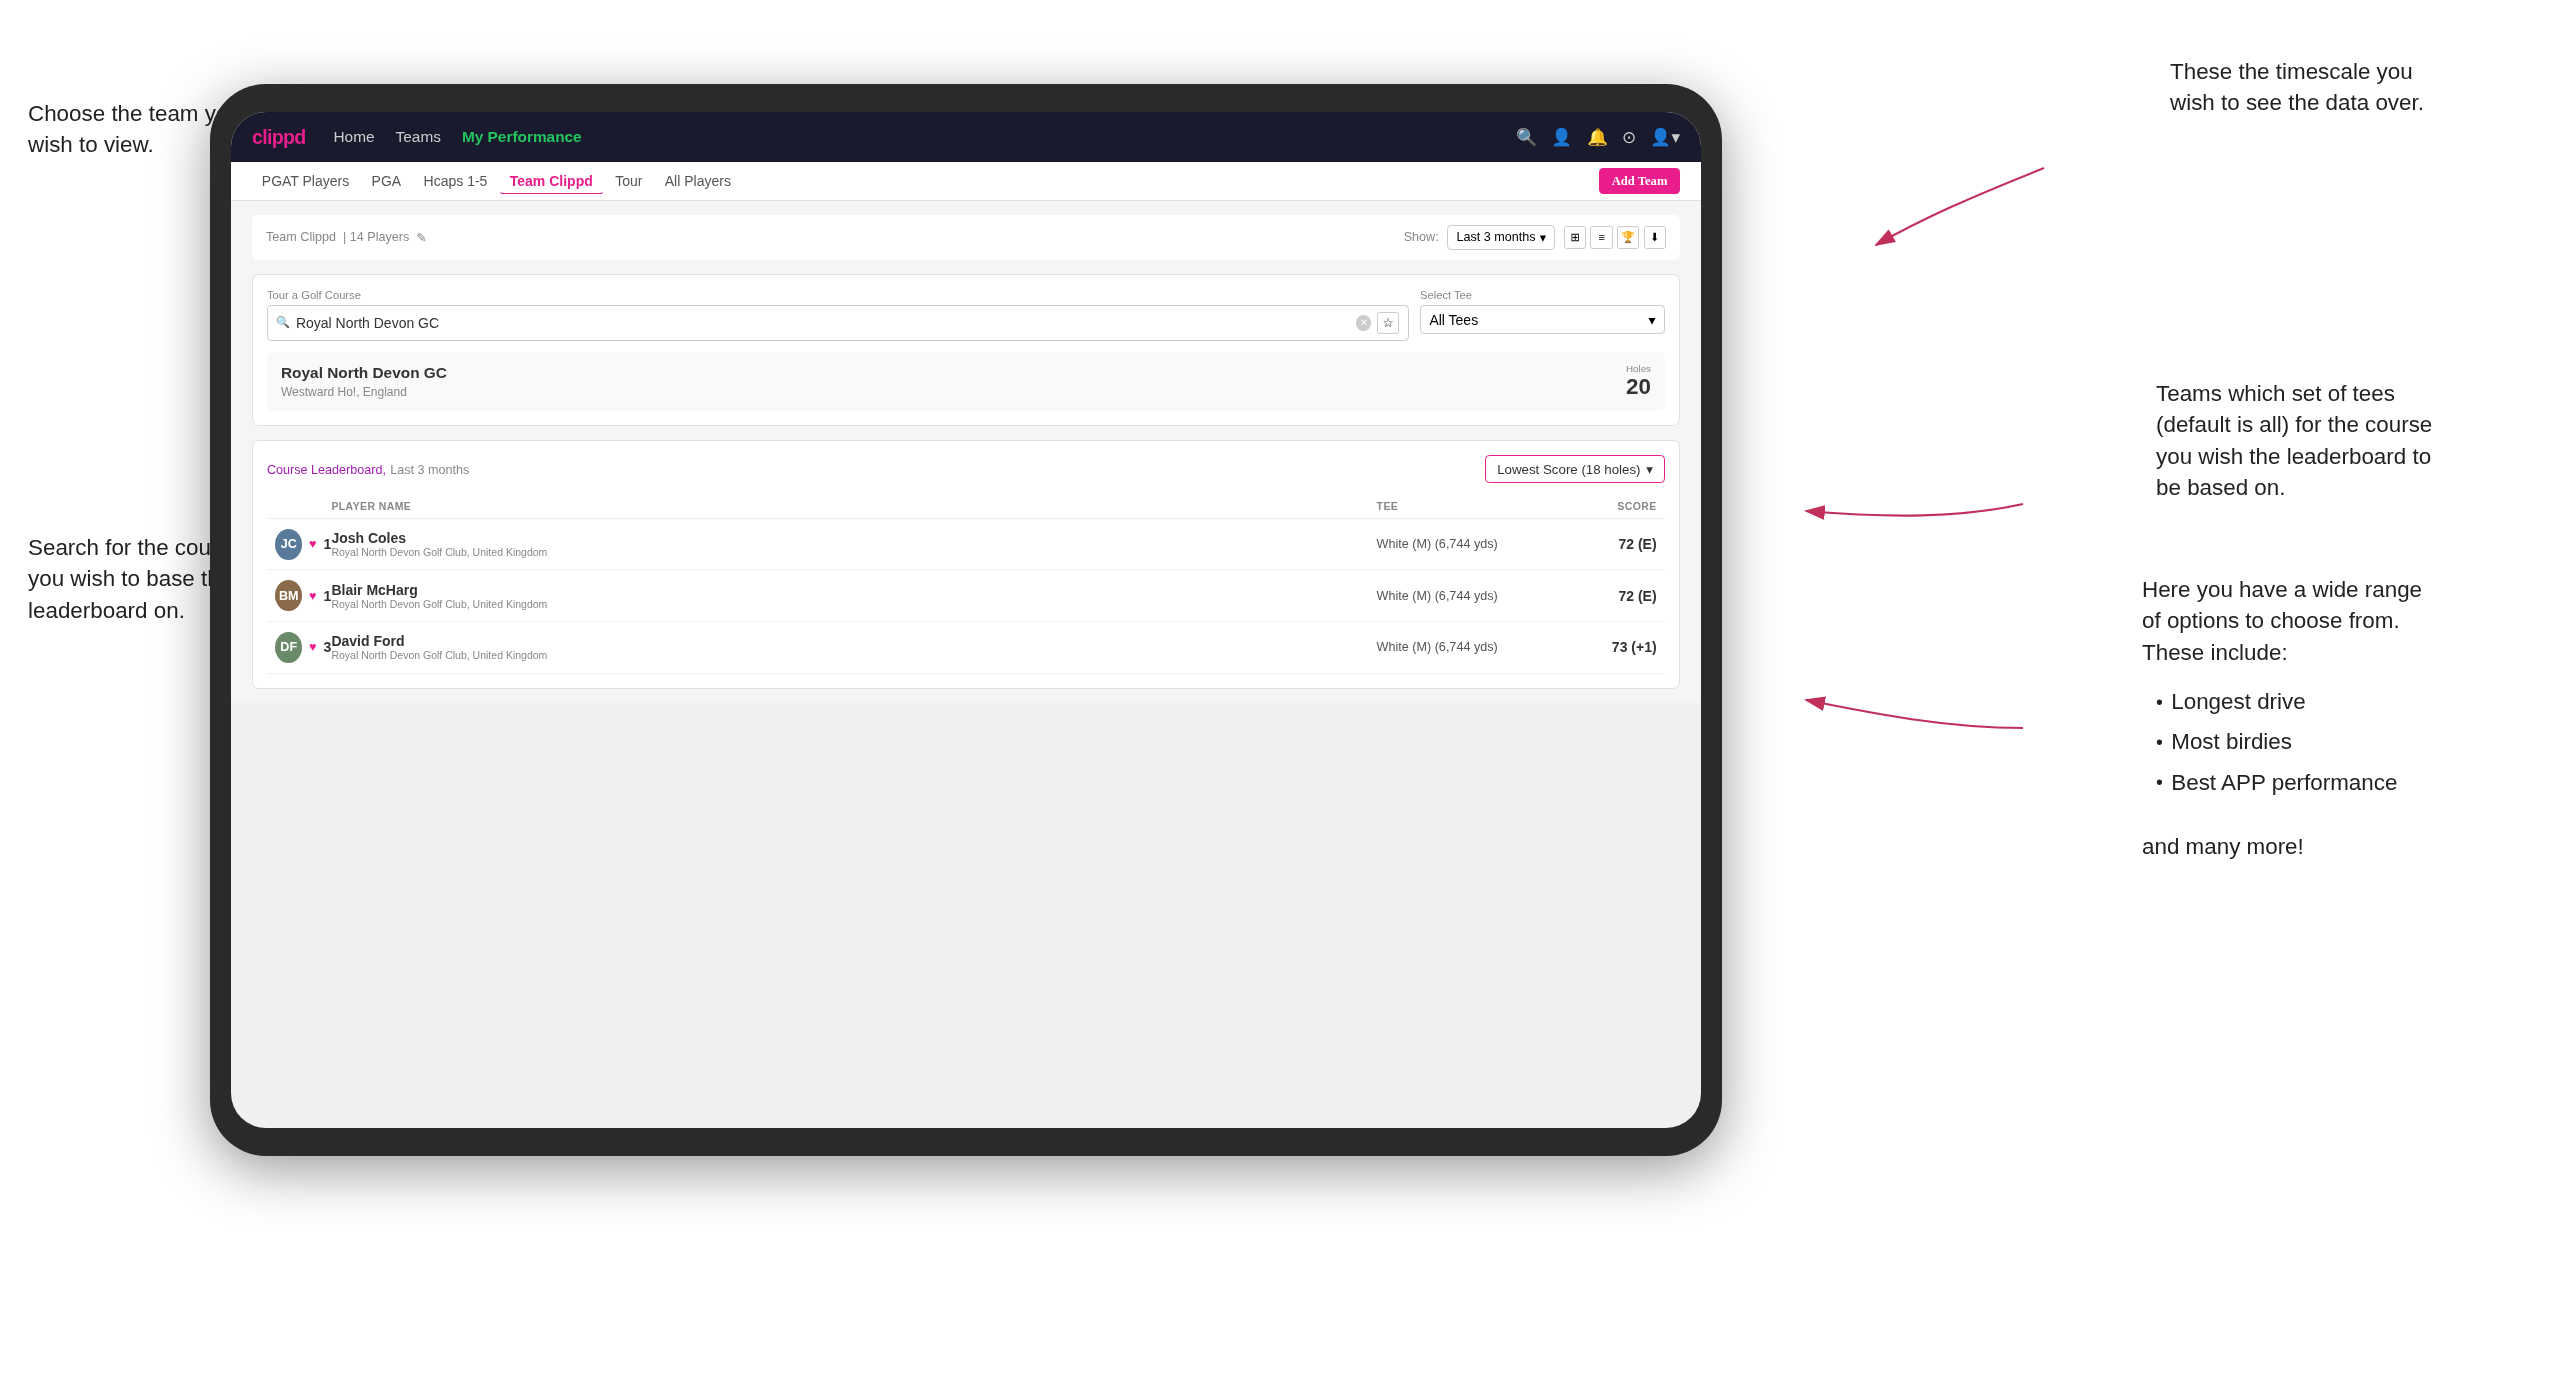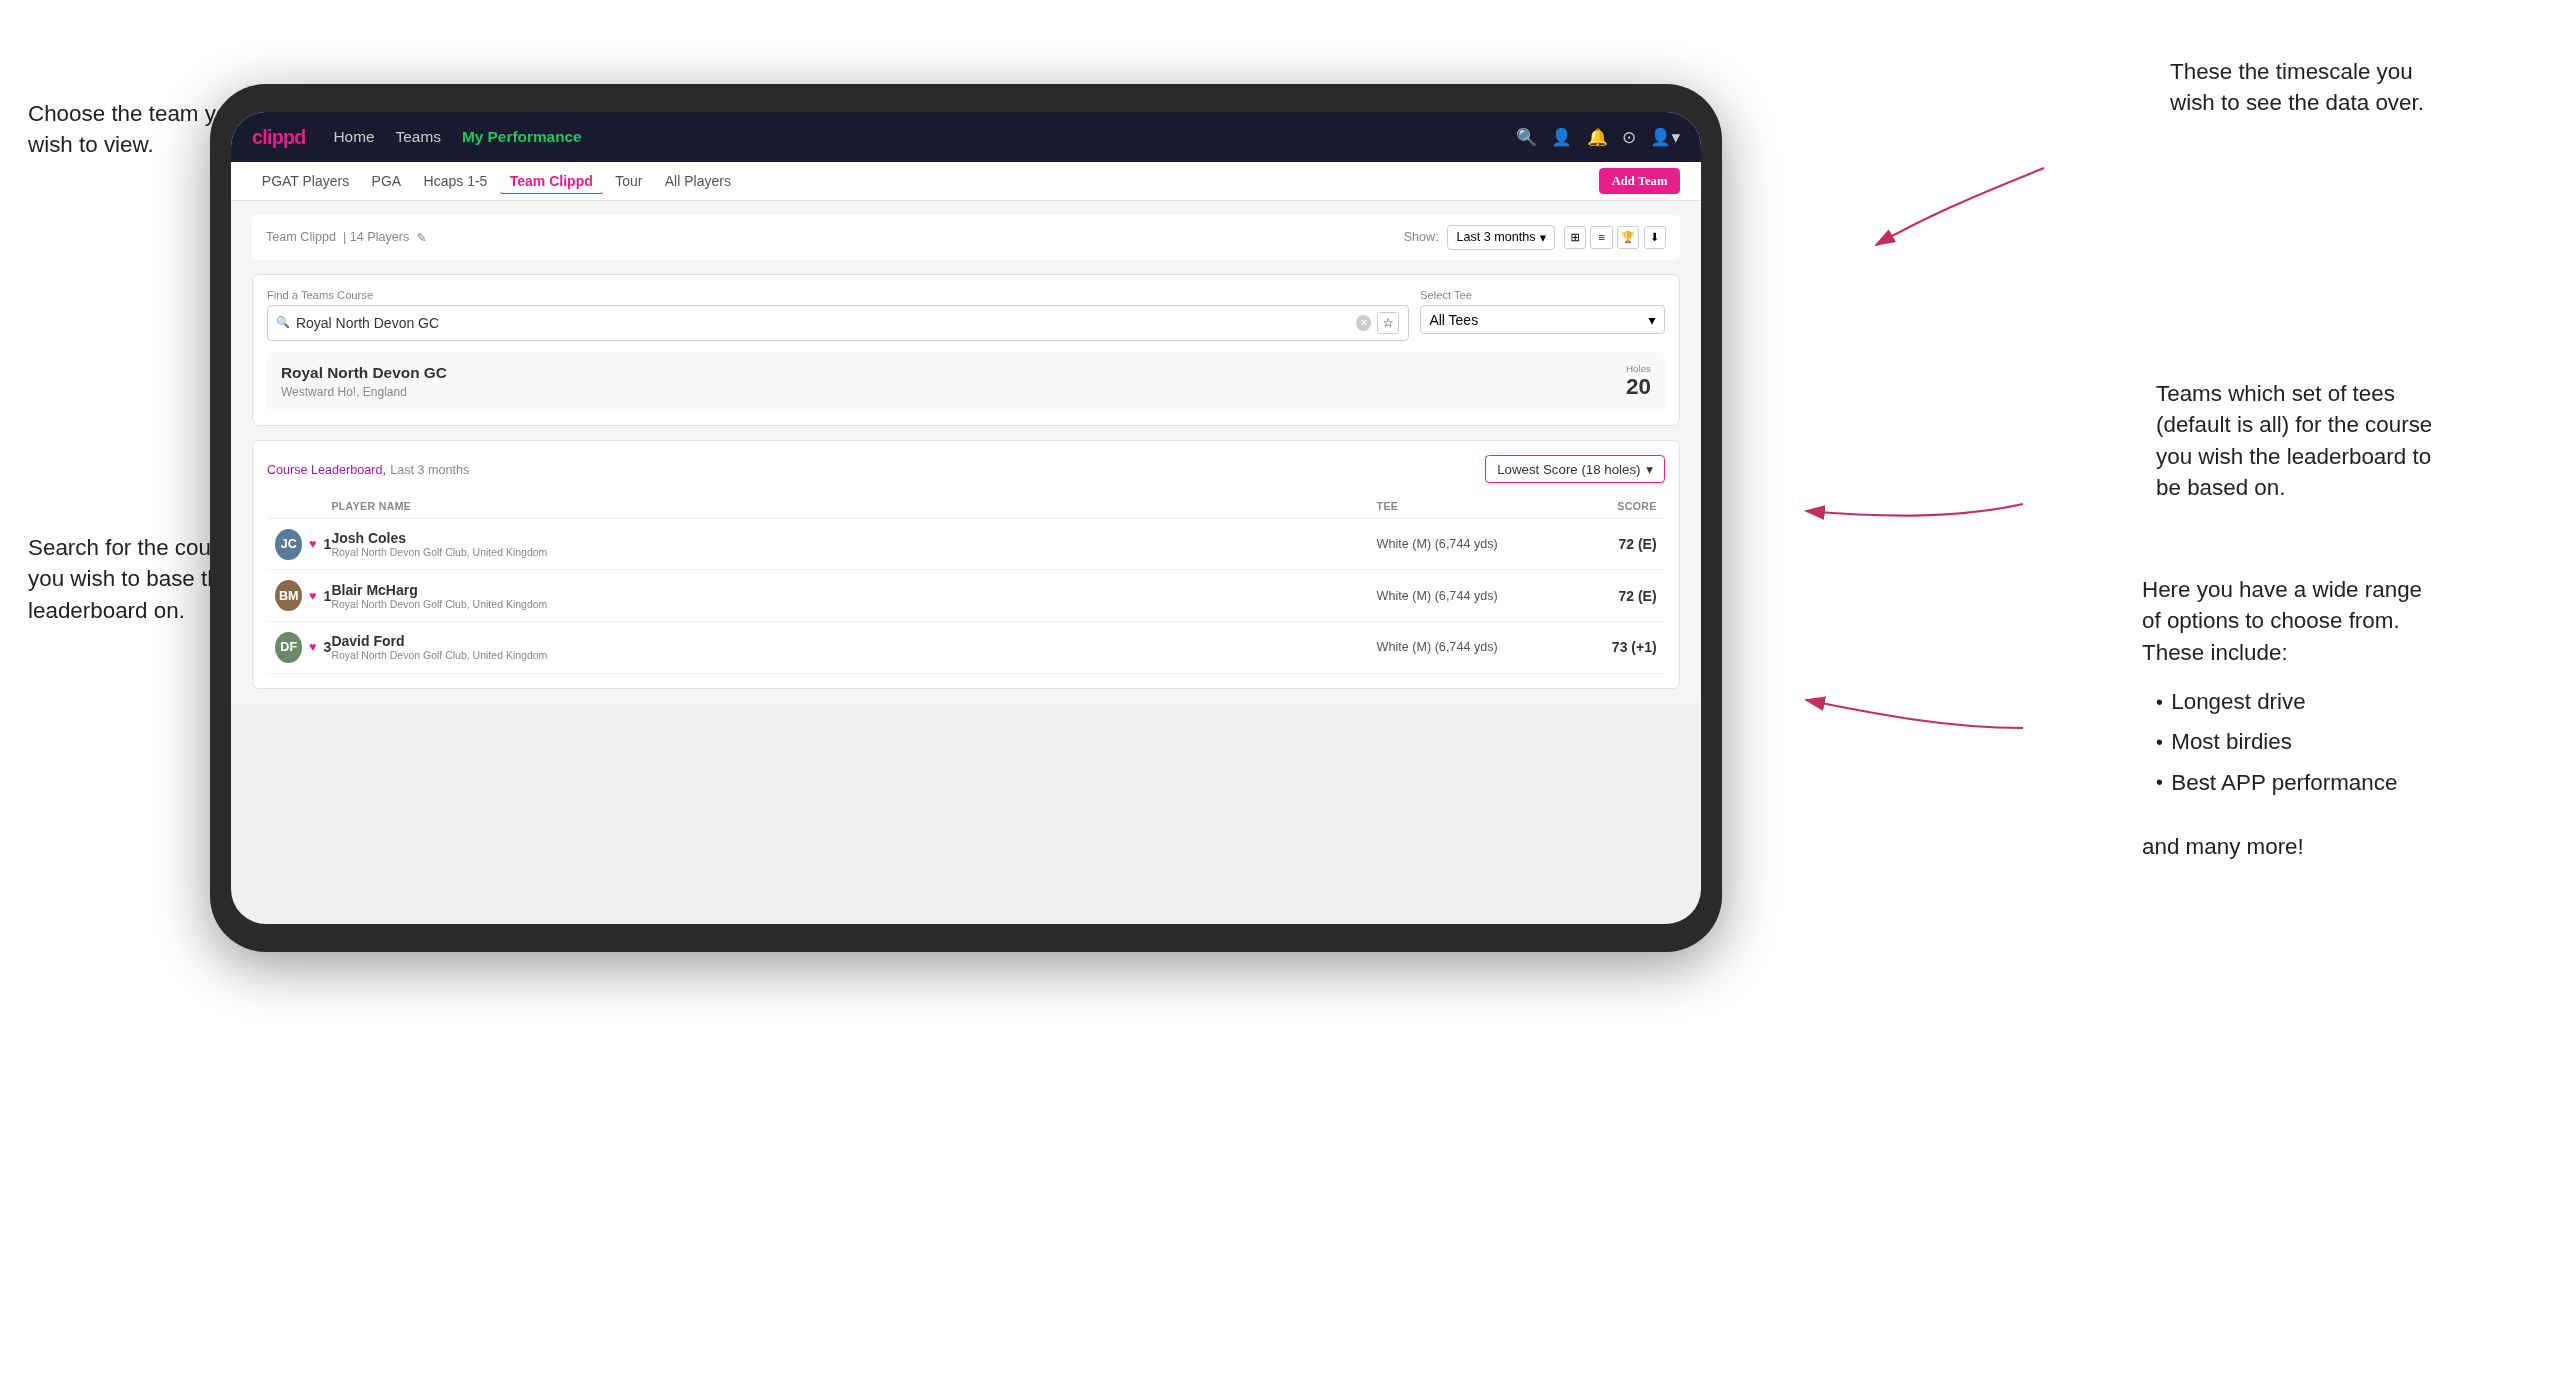--- a/index.html
+++ b/index.html
@@ -28,21 +28,21 @@
       width: 100%; height: 100%;
       pointer-events: none;
     }
 
     
     .tablet-frame {
       position: absolute;
       left: 210px;
       top: 84px;
       width: 1512px;
-      height: 868px;
+      height: 1072px;
       background: #2a2a2a;
       border-radius: 56px;
       box-shadow: 0 14px 56px rgba(0,0,0,0.4);
     }
 
     .tablet-screen {
       position: absolute;
       top: 28px;
       left: 21px;
       right: 21px;
@@ -629,21 +629,21 @@
             <div class="view-icon">≡</div>
             <div class="view-icon">🏆</div>
             <div class="view-icon">⬇</div>
           </div>
         </div>
       </div>
 
       <div class="course-section">
         <div class="course-search-row">
           <div class="course-search-col">
-            <div class="field-label">Find a Teams Course</div>
+            <div class="field-label">Tour a Golf Course</div>
             <div class="search-input-wrap">
               <span>🔍</span>
               <input type="text" value="Royal North Devon GC" readonly="" style="">
               <button class="clear-btn">✕</button>
               <button class="star-btn">☆</button>
             </div>
           </div>
           <div class="course-search-col" style="max-width: 245px;">
             <div class="field-label">Select Tee</div>
             <div class="tee-select">

